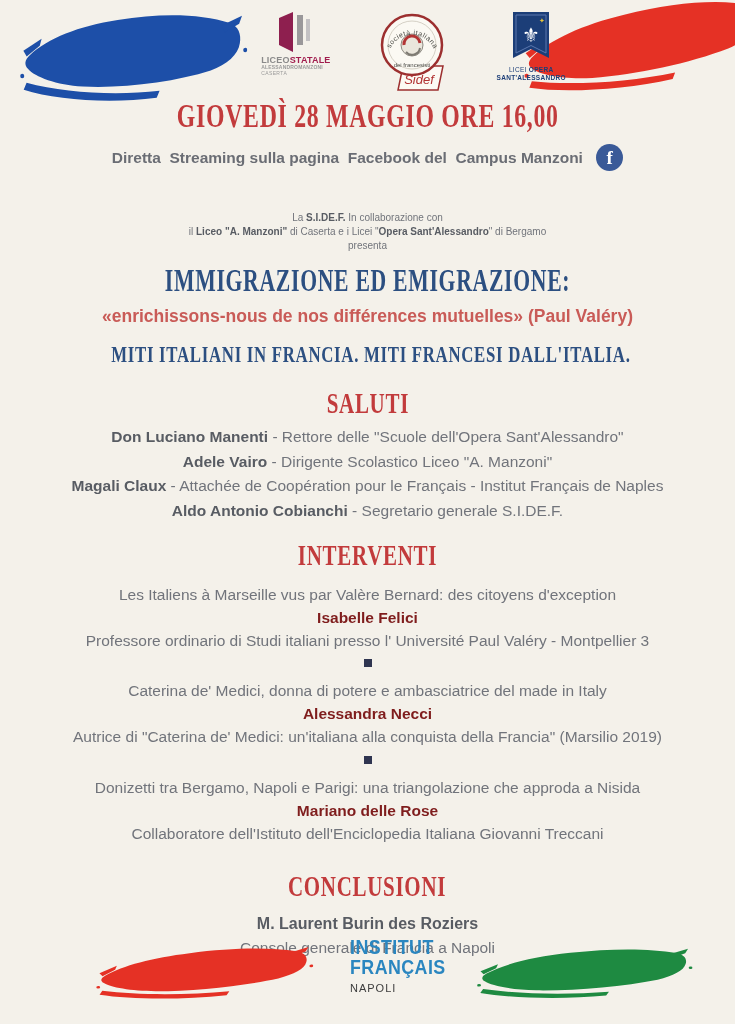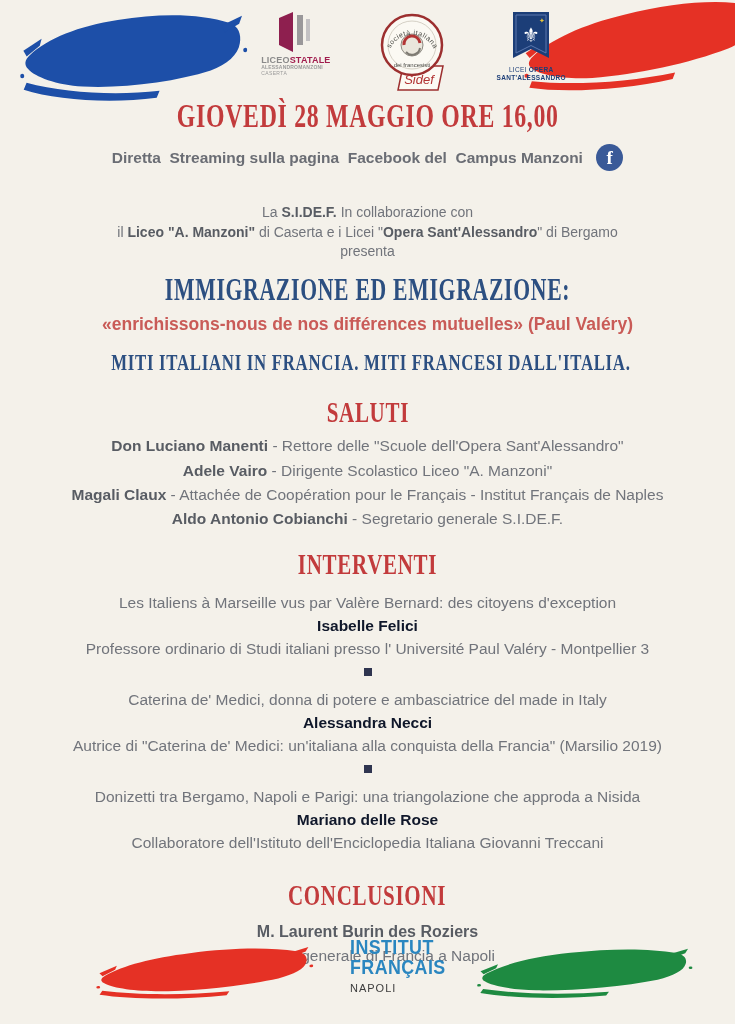--- a/index.html
+++ b/index.html
@@ -43,31 +43,31 @@
   .section-line{ font-size:30px; }
   
   .streaming{ margin-top:9px; font-size:15.5px; font-weight:bold; color:#6a6d74; }
   .streaming .txt{ white-space:pre; vertical-align:middle; }
   .fb-icon{
     display:inline-flex; justify-content:center; align-items:center;
     width:27px; height:27px; margin-left:9px; border-radius:50%;
     background:#3a5a98; color:#fff; font-size:19px; font-weight:bold;
     font-family:"Liberation Serif", serif; vertical-align:middle;
   }
-  .intro{ margin-top:32px; font-size:14px; color:#71747b; line-height:1.4; }
+  .intro{ margin-top:40px; font-size:10px; color:#71747b; line-height:1.4; }
   .intro b{ color:#585c63; }
   .title-wrap{ margin-top:12px; }
   .quote{ margin-top:8px; font-size:17.5px; color:#c95b57;font-weight:bold; }
   .subtitle-wrap{ margin-top:15px; }
   .section-wrap{ margin-top:20px; }
   .people{ margin-top:7px; font-size:15.5px; color:#71747b; line-height:1.58; }
   .people b, .talk b{ color:#585c63; }
   .iv-head{ margin-top:16px; }
   .talk{ margin-top:13px; font-size:15.5px; color:#71747b; line-height:1.48; }
-  .talk .speaker{ font-weight:bold; color:#0f172a; }
+  .talk .speaker{ font-weight:bold; color:#7f1d1d; }
   .sq{ width:8px; height:8px; background:#2f3550; margin:7px auto; }
   .concl-head{ margin-top:24px; }
   .concl-speaker{ margin-top:10px; font-size:16px; font-weight:bold; color:#585c63; line-height:1.5; }
   .concl-role{ font-size:15.5px; color:#71747b; line-height:1.5; }
   
   .if-logo{ position:absolute; left:350px; bottom:30px; text-align:left; }
   .if-l1,.if-l2{
     font-size:21px; font-weight:bold; color:#2a86c0; line-height:.95;
     letter-spacing:.5px; transform:scaleX(.85); transform-origin:left;
   }

